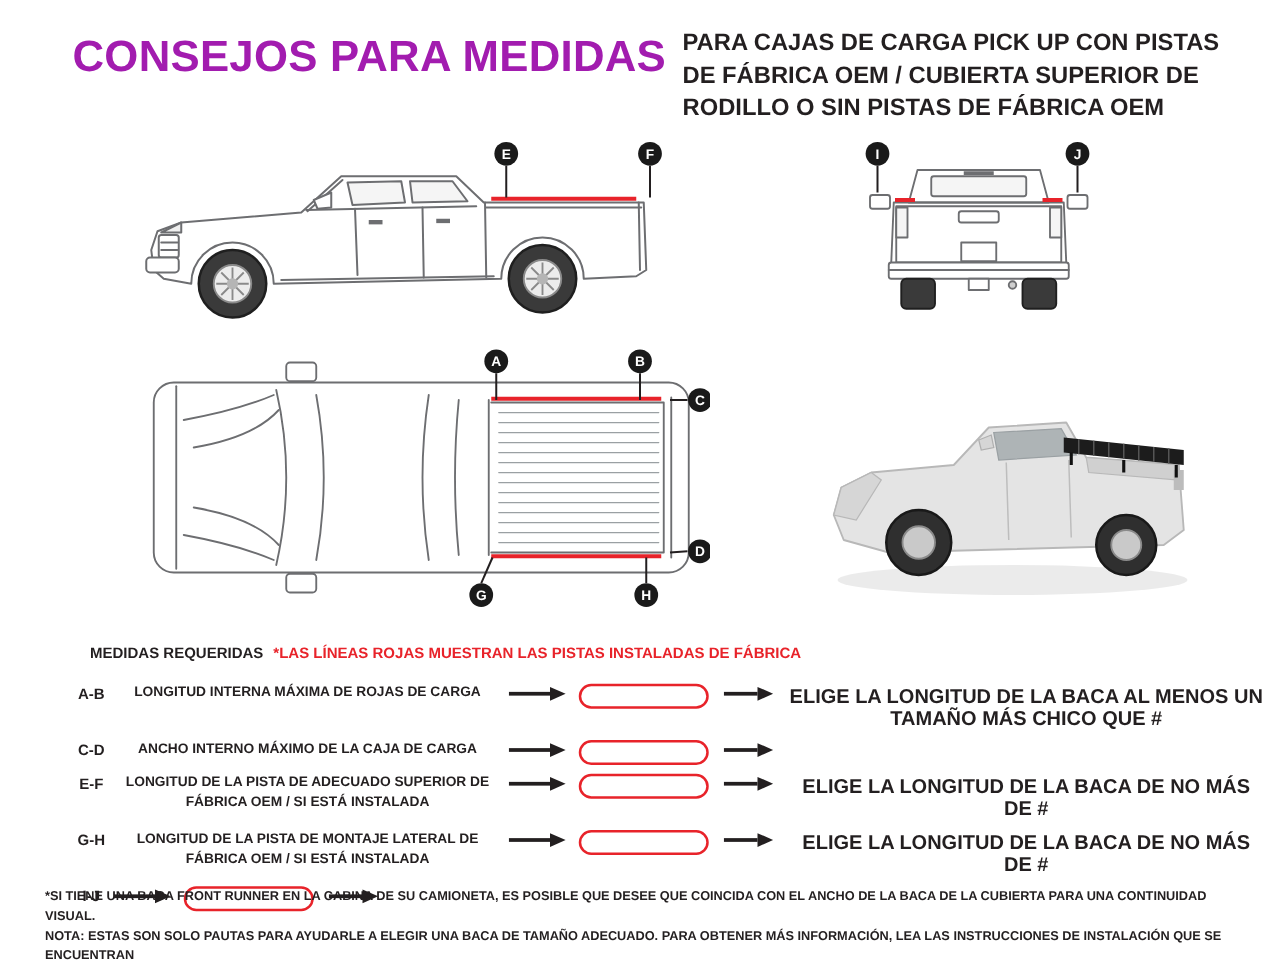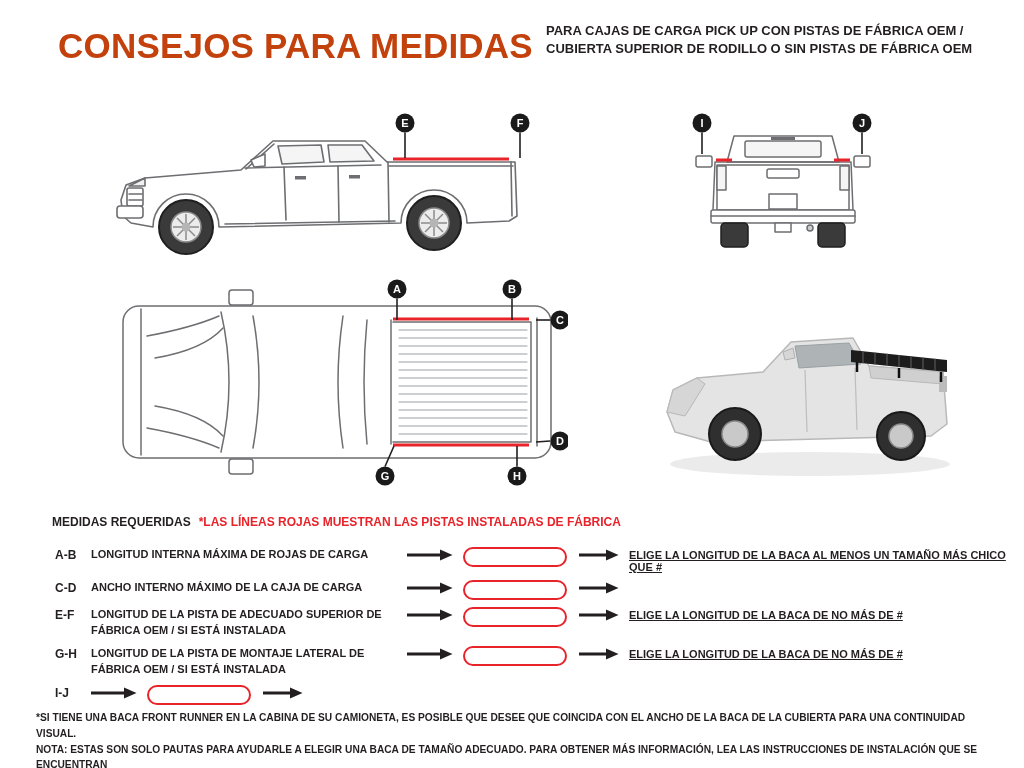--- a/index.html
+++ b/index.html
@@ -2,44 +2,44 @@
 <html><head>
 <meta charset="utf-8">
 <style>
   html,body { margin:0; padding:0; background:#ffffff; }
   .page {
     position:relative; width:1024px; height:768px; background:#ffffff;
     font-family:"Liberation Sans", sans-serif; color:#231f20; overflow:hidden;
   }
   .title {
     position:absolute; left:58px; top:26px;
-    font-size:35px; font-weight:800; letter-spacing:0.2px; color:#c2410c;
+    font-size:35px; font-weight:800; letter-spacing:0.2px; color:#a21caf;
     white-space:nowrap;
   }
   .subtitle {
     position:absolute; left:546px; top:22px; width:432px;
-    font-size:13px; font-weight:700; line-height:1.38; color:#231f20;
+    font-size:19px; font-weight:700; line-height:1.38; color:#231f20;
   }
   .diagram { position:absolute; }
   .side-view { left:105px; top:110px; }
   .rear-view { left:688px; top:110px; }
   .top-view  { left:113px; top:278px; }
   .render-3d { left:645px; top:292px; }
 
-  .legend { position:absolute; left:52px; top:515px; font-size:12px; font-weight:700; white-space:nowrap; }
+  .legend { position:absolute; left:72px; top:515px; font-size:12px; font-weight:700; white-space:nowrap; }
   .legend .note { color:#e8232a; margin-left:8px; }
 
   .rows { position:absolute; left:55px; top:547px; width:958px; }
-  .mrow { display:flex; align-items:flex-start; margin-bottom:7px; }
+  .mrow { display:flex; align-items:flex-start; margin-bottom:7px;text-align:center; }
   .mid    { width:36px; font-size:12px; font-weight:700; padding-top:1px; flex:none; }
   .mlabel { width:310px; font-size:11px; font-weight:700; line-height:1.45; padding-right:6px; flex:none; }
   .arrow1 { margin:2px 8px 0 0; flex:none; }
   .arrow2 { margin:2px 10px 0 0; flex:none; }
   .pill   { width:100px; height:16px; border:2.5px solid #e8232a; border-radius:11px; margin:0 12px 0 2px; flex:none; background:#fff; }
-  .mresult{ font-size:11px; font-weight:700; padding-top:2px;text-decoration:underline; }
+  .mresult{ font-size:16px; font-weight:700; padding-top:2px; }
 
   .footnotes { position:absolute; left:36px; top:710px; width:962px; font-size:10.2px; font-weight:700; line-height:1.55; }
 
   svg text.badge { font-family:"Liberation Sans",sans-serif; font-size:11px; font-weight:700; fill:#ffffff; text-anchor:middle; }
 </style>
 </head>
 <body>
 
 <div class="page">
 

